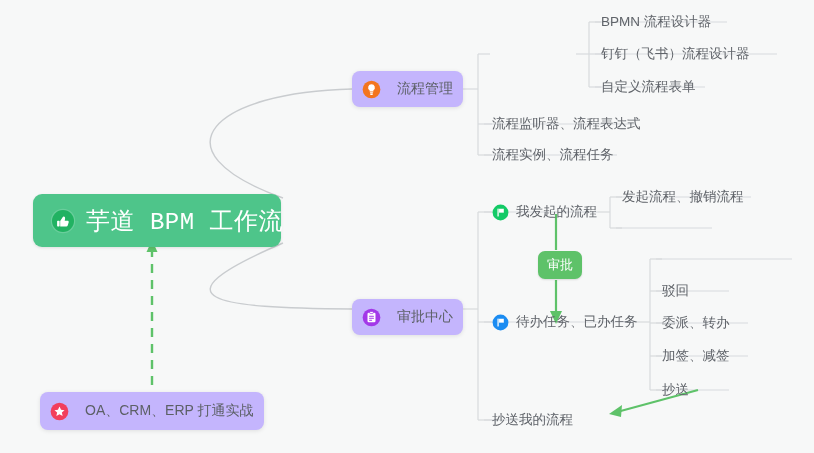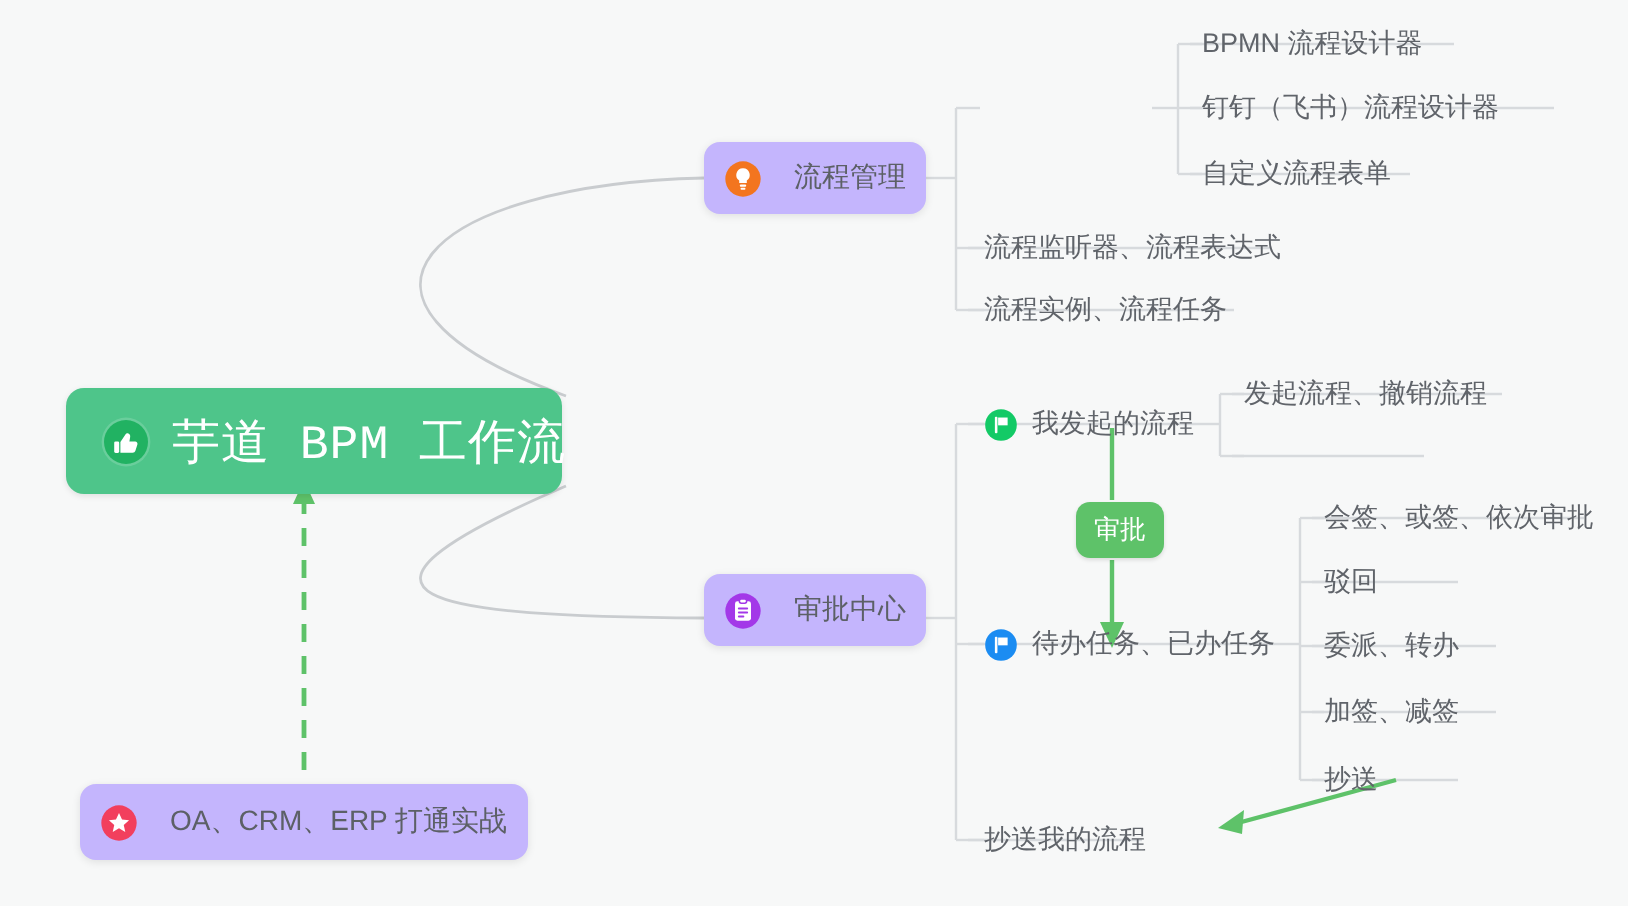--- a/index.html
+++ b/index.html
@@ -25,21 +25,21 @@
   .root .txt{color:#fff;font-size:24px;letter-spacing:.5px;white-space:nowrap;font-family:Liberation Mono, monospace;}
 
   .card{
     background:#c4b5fd;border-radius:8px;
     box-shadow:0 1px 4px rgba(0,0,0,.10);
     padding:0 10px;gap:16px;height:36px;
   }
   .card .txt{color:#5c6066;font-size:14px;white-space:nowrap;}
 
   .n-liucheng{left:352px;top:71px;}
-  .n-shenpi{left:352px;top:287px;align-items:center;}
+  .n-shenpi{left:352px;top:299px;align-items:center;}
   .n-oa{left:40px;top:392px;}
   .n-oa .txt{color:#5c6066;font-size:14px;}
 
   
   .plain{position:absolute;font-size:13.5px;color:#60646a;white-space:nowrap;
          display:flex;align-items:center;gap:7px;height:26px;}
   .plain .txt{color:#60646a;}
 
   
   .pill{
@@ -207,23 +207,20 @@
     <span class="ic">
       <svg width="17" height="17" viewBox="0 0 20 20">
         <circle cx="10" cy="10" r="9.3" fill="#1b8cf2"></circle>
         <rect x="6.4" y="5.2" width="1.5" height="9.6" rx=".6" fill="#fff"></rect>
         <path d="M8.3 5.6h5.6v4.6H8.3z" fill="#fff"></path>
       </svg>
     </span>
     <span class="txt">待办任务、已办任务</span>
   </div>
 
-  <div class="plain" style="left:662px;top:246px;">
-    <span class="txt">会签、或签、依次审批</span>
-  </div>
   <div class="plain" style="left:662px;top:278px;">
     <span class="txt">驳回</span>
   </div>
   <div class="plain" style="left:662px;top:310px;">
     <span class="txt">委派、转办</span>
   </div>
   <div class="plain" style="left:662px;top:343px;">
     <span class="txt">加签、减签</span>
   </div>
   <div class="plain" style="left:662px;top:377px;">

